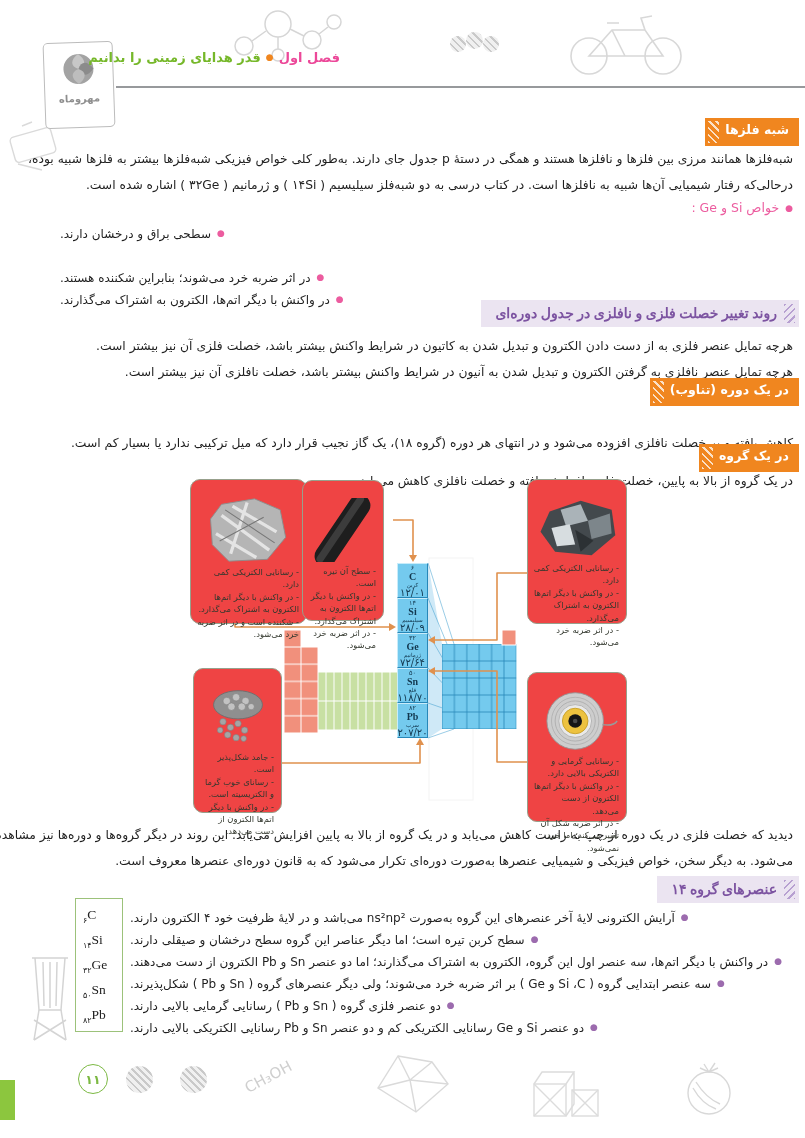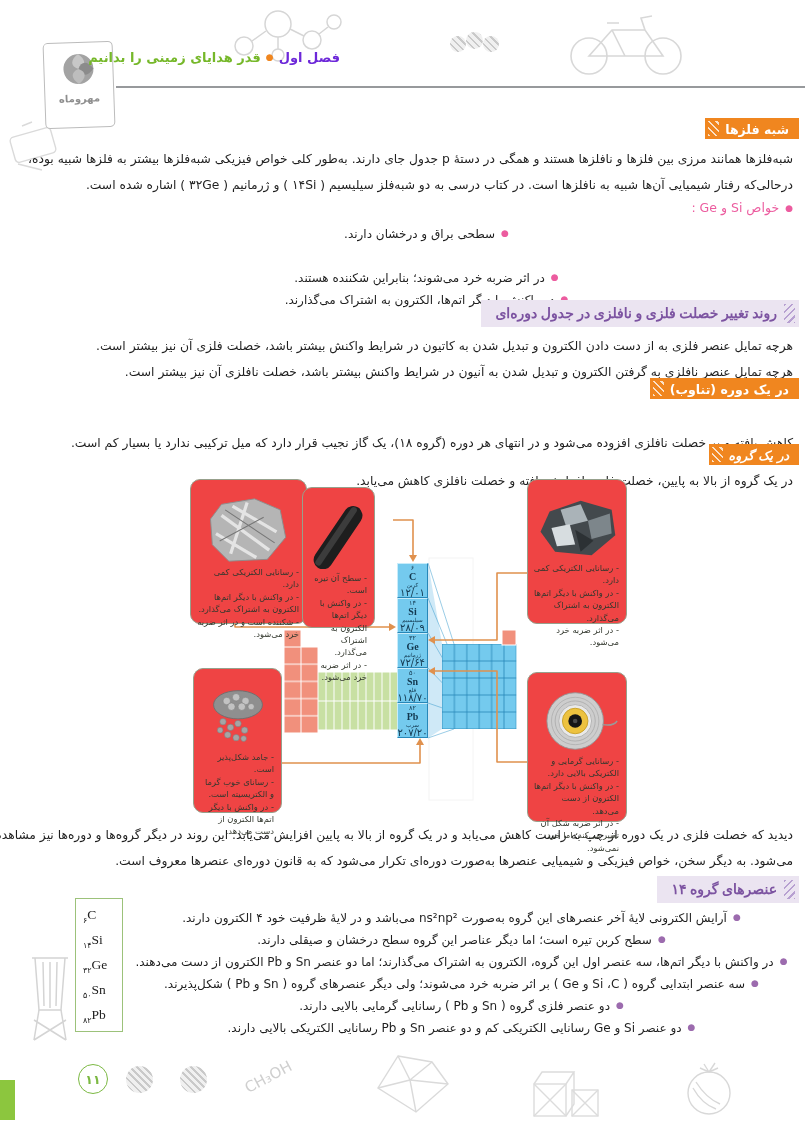--- a/index.html
+++ b/index.html
@@ -5,40 +5,40 @@
   html,body{margin:0;padding:0;background:#fff;}
   .page{position:relative;width:805px;height:1138px;margin:0 auto;background:#fff;overflow:hidden;
         font-family:"DejaVu Sans",sans-serif;color:#222;}
   .abs{position:absolute;}
   .rtl{direction:rtl;text-align:right;}
   .tline{position:absolute;right:12px;left:26px;direction:rtl;text-align:right;
          font-size:12.3px;line-height:26px;height:26px;color:#1f1f1f;white-space:nowrap;overflow:visible;}
   
   .chapline{position:absolute;left:120px;top:50px;width:220px;direction:rtl;text-align:right;
             font-size:13px;font-weight:bold;white-space:nowrap;}
-  .chap{color:#6d28d9;}
+  .chap{color:#ec4899;}
   .hdot{color:#f0861f;font-size:9px;margin:0 5px;vertical-align:2px;}
   .ttl{color:#76b82a;}
   .rule{position:absolute;left:116px;top:86px;width:689px;height:2px;background:#97999c;}
   
   .logo{position:absolute;left:44px;top:42px;width:70px;height:86px;background:#fff;
         border:1.5px solid #bcbcbc;border-radius:5px;transform:rotate(-2deg);
         display:flex;flex-direction:column;align-items:center;justify-content:flex-start;padding-top:8px;box-sizing:border-box;}
   .logo-text{font-size:10px;font-weight:bold;color:#8e8e8e;margin-top:6px;}
   
   .badge-orange{position:absolute;background:#f0861f;color:#fff;font-weight:bold;font-size:12.5px;
-        height:21px;line-height:23px;padding:0 10px 0 20px;direction:rtl;white-space:nowrap;}
+        height:28px;line-height:23px;padding:0 10px 0 20px;direction:rtl;white-space:nowrap;}
   .badge-orange::after{content:"";position:absolute;left:3px;top:3px;bottom:3px;width:11px;
         background:repeating-linear-gradient(45deg,rgba(255,255,255,.75) 0 2px,transparent 2px 5px);}
   .hdr-purple{position:absolute;background:#ebe4f1;color:#7c53a1;font-weight:bold;font-size:14px;
         height:27px;line-height:27px;padding:0 22px 0 14px;direction:rtl;white-space:nowrap;font-family:Liberation Serif, serif;}
   .hdr-purple::before{content:"";position:absolute;right:4px;top:4px;bottom:4px;width:11px;
         background:repeating-linear-gradient(135deg,#b7a0d1 0 2px,transparent 2px 5px);}
   
-  .prow{position:absolute;right:12px;left:60px;direction:rtl;text-align:center;font-size:12px;
+  .prow{position:absolute;right:12px;left:60px;direction:rtl;text-align:left;font-size:12px;
         line-height:22px;height:22px;color:#1f1f1f;white-space:nowrap;}
   .pdot{font-size:9px;vertical-align:1.5px;margin-left:6px;}
   .pink{color:#ec5c9f;}
   .purp{color:#9c6bae;}
   .pinkhead{position:absolute;right:12px;direction:rtl;font-size:12.5px;font-weight:normal;color:#ec5c9f;white-space:nowrap;}
   
   .diagram{position:absolute;left:30px;top:478px;width:745px;height:352px;}
   .callout{position:absolute;background:#ef4444;border:1px solid #97a08c;border-radius:10px;
         box-sizing:border-box;padding:15px 4px 3px;display:flex;flex-direction:column;z-index:2;}
   .photo{flex:none;display:flex;align-items:center;justify-content:center;}
@@ -129,21 +129,21 @@
   <div class="prow" style="top:266px;"><span class="pdot pink">●</span><span>در اثر ضربه خرد می‌شوند؛ بنابراین شکننده هستند.</span></div>
   <div class="prow" style="top:288px;"><span class="pdot pink">●</span><span>در واکنش با دیگر اتم‌ها، الکترون به اشتراک می‌گذارند.</span></div>
 
   <div class="hdr-purple" style="top:300px;right:6px;">روند تغییر خصلت فلزی و نافلزی در جدول دوره‌ای</div>
   <div class="tline" style="top:333px;">هرچه تمایل عنصر فلزی به از دست دادن الکترون و تبدیل شدن به کاتیون در شرایط واکنش بیشتر باشد، خصلت فلزی آن نیز بیشتر است.</div>
   <div class="tline" style="top:359px;">هرچه تمایل عنصر نافلزی به گرفتن الکترون و تبدیل شدن به آنیون در شرایط واکنش بیشتر باشد، خصلت نافلزی آن نیز بیشتر است.</div>
 
   <div class="badge-orange" style="top:378px;right:6px;">در یک دوره (تناوب)</div>
   <div class="tline" style="top:430px;">کاهش یافته و بر خصلت نافلزی افزوده می‌شود و در انتهای هر دوره (گروه ۱۸)، یک گاز نجیب قرار دارد که میل ترکیبی ندارد یا بسیار کم است.</div>
 
-  <div class="badge-orange" style="top:444px;right:6px;font-style:italic;">در یک گروه</div>
+  <div class="badge-orange" style="top:444px;right:6px;">در یک گروه</div>
   <div class="tline" style="top:468px;">در یک گروه از بالا به پایین، خصلت فلزی افزایش یافته و خصلت نافلزی کاهش می‌یابد.</div>
 
   <div class="diagram">
 
     <svg class="abs" style="left:0;top:0;z-index:1;" width="745" height="352" viewBox="0 0 745 352">
       <defs>
         <pattern id="pg" x="288" y="194" width="8" height="29" patternUnits="userSpaceOnUse">
           <rect width="8" height="29" fill="#c8e0a3" stroke="#ffffff" stroke-width="1"></rect>
         </pattern>
         <pattern id="pbl" x="412" y="166" width="12.4" height="17" patternUnits="userSpaceOnUse">
@@ -228,21 +228,21 @@
           <polygon points="20,8 56,2 84,14 90,44 70,68 28,70 10,52 8,24" fill="#b5b5b5" stroke="#8c8c8c"></polygon>
           <path d="M20,20 L72,58 M32,10 L80,38 M14,40 L58,66 M48,6 L30,62" stroke="#e9e9e9" stroke-width="3.5" fill="none" opacity="0.9"></path>
           <path d="M24,14 L78,50 M18,48 L66,22" stroke="#777" stroke-width="1.2" fill="none"></path>
         </svg>
       </div>
       <div class="ctext">- رسانایی الکتریکی کمی دارد.
 - در واکنش با دیگر اتم‌ها الکترون به اشتراک می‌گذارد.
 - شکننده است و در اثر ضربه خرد می‌شود.</div>
     </div>
 
-    <div class="callout" style="left:272px;top:9px;width:73px;height:141px;">
+    <div class="callout" style="left:272px;top:2px;width:82px;height:141px;">
       <div class="photo" style="height:68px;">
         <svg width="78" height="64" viewBox="0 0 80 66">
           <rect x="28" y="-12" width="24" height="92" rx="12" transform="rotate(34 40 33)" fill="#1e1e1e"></rect>
           <rect x="33" y="-10" width="8" height="88" rx="4" transform="rotate(34 40 33)" fill="#3c3c3c"></rect>
         </svg>
       </div>
       <div class="ctext">- سطح آن تیره است.
 - در واکنش با دیگر اتم‌ها الکترون به اشتراک می‌گذارد.
 - در اثر ضربه خرد می‌شود.</div>
     </div>

